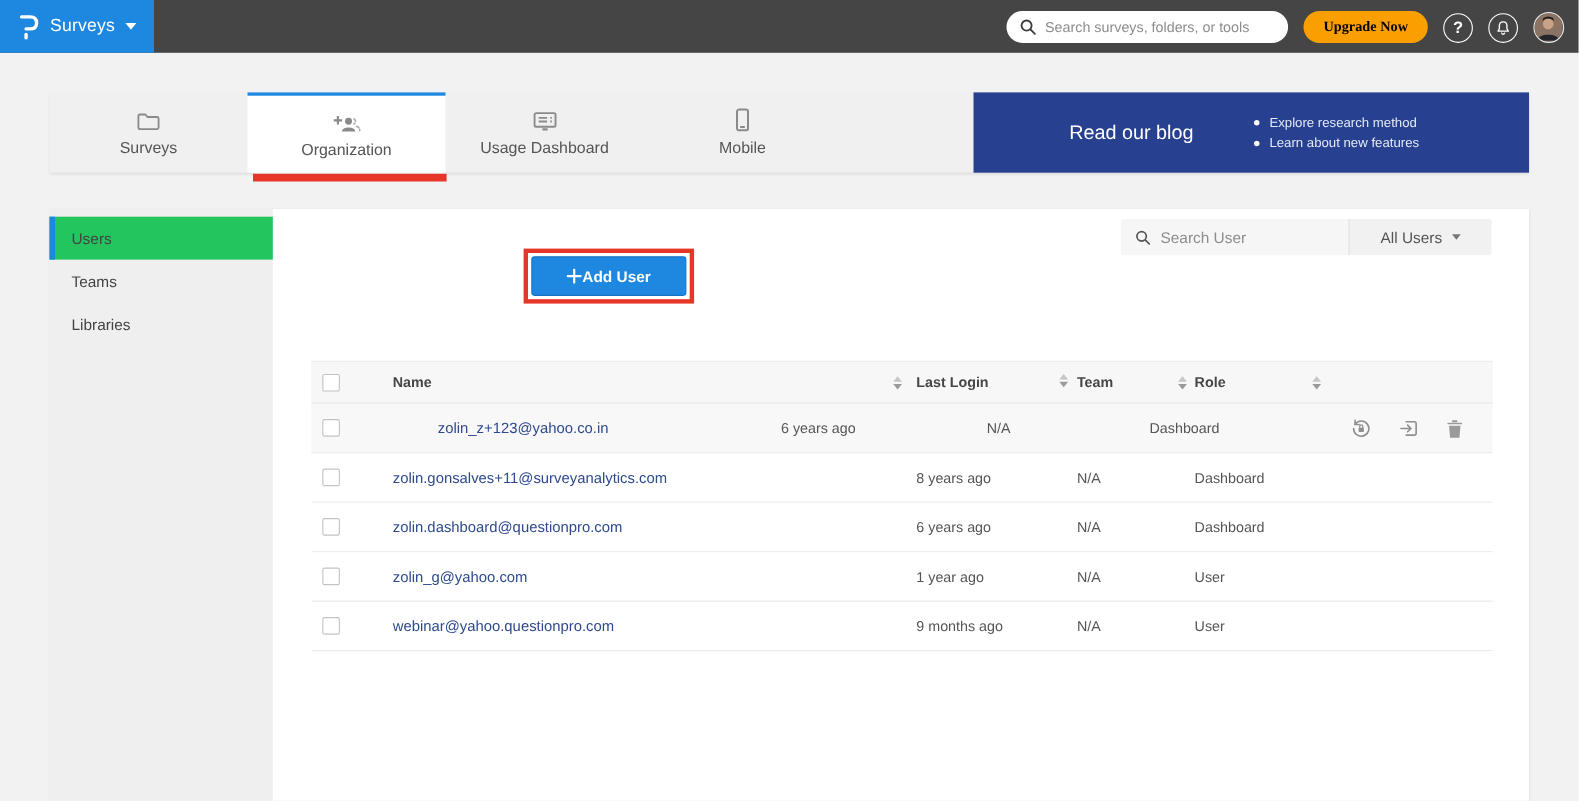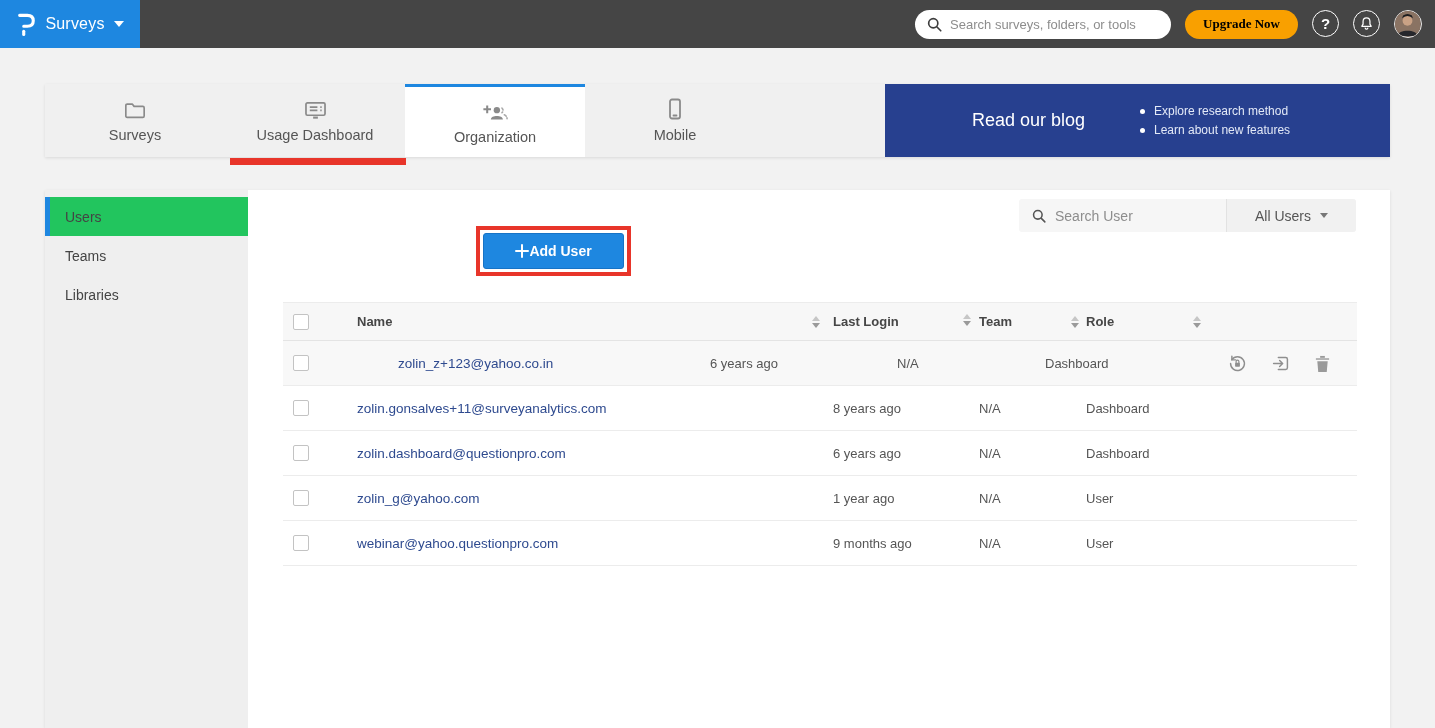--- a/index.html
+++ b/index.html
@@ -4,21 +4,21 @@
 <style>
   * { margin:0; padding:0; box-sizing:border-box; }
   html,body { width:1435px; height:728px; overflow:hidden; font-family:"Liberation Sans", sans-serif; background:#f2f2f2; }
 
   
   .topbar { position:absolute; top:0; left:0; width:1435px; height:48px; background:#454545; display:flex; align-items:center; }
   .logo-block { width:140px; height:48px; background:#1e87e0; display:flex; align-items:center; justify-content:center; gap:9px; cursor:pointer; }
   .logo-block svg { display:block; }
   .product-name { color:#fff; font-size:16px; font-weight:500; letter-spacing:.2px; }
   .caret-down { width:0; height:0; border-left:5px solid transparent; border-right:5px solid transparent; border-top:6px solid #fff; }
-  .topbar-right { margin-left:auto; display:flex; align-items:flex-start; gap:14px; padding-right:13px; }
+  .topbar-right { margin-left:auto; display:flex; align-items:flex-end; gap:14px; padding-right:13px; }
   .global-search { width:256px; height:29px; background:#fff; border:none; border-radius:15px; display:flex; align-items:center; padding:0 12px; gap:8px; }
   .global-search input { border:none; outline:none; background:transparent; font-size:13px; color:#444; width:100%; font-family:"Liberation Sans",sans-serif; }
   .global-search input::placeholder { color:#8d8d8d; }
   .upgrade-btn { height:29px; padding:0 18px; background:#f9a000; color:#000000; border:none; border-radius:15px; font-size:13px; font-weight:700; cursor:pointer; font-family:Liberation Serif, serif; }
   .round-icon { width:27px; height:27px; border:1.6px solid #fff; border-radius:50%; display:flex; align-items:center; justify-content:center; color:#fff; cursor:pointer; }
   .round-icon.help { font-size:15px; font-weight:700; }
   .avatar { width:28px; height:28px; border-radius:50%; overflow:hidden; border:1.5px solid #e9e9e9; cursor:pointer; background:#6b5d55; }
 
   
   .tabcard { position:absolute; left:45px; top:84px; width:1345px; height:73px; background:#f0f0f0; box-shadow:0 1px 3px rgba(0,0,0,.10); display:flex; }
@@ -48,21 +48,21 @@
   .annotation-box { position:absolute; left:228px; top:36px; border:4px solid #e8352a; padding:3px; background:#fff; }
   .add-user-btn { width:141px; height:36px; background:#1e87e0; border:1px solid #1673c6; border-radius:3px; color:#fff; font-size:14px; font-weight:700; display:flex; align-items:center; justify-content:center; cursor:pointer; font-family:"Liberation Sans",sans-serif; }
   .search-user-group { position:absolute; right:34px; top:9px; height:33px; display:flex; background:#f6f6f6; border-radius:3px; overflow:hidden; }
   .search-user { width:207px; display:flex; align-items:center; gap:9px; padding:0 13px; color:#7b7b7b; }
   .search-user input { border:none; outline:none; background:transparent; font-size:14px; color:#444; width:100%; font-family:"Liberation Sans",sans-serif; }
   .search-user input::placeholder { color:#8d8d8d; }
   .filter-dropdown { width:130px; border-left:1px solid #e2e2e2; background:#f1f1f1; display:flex; align-items:center; justify-content:center; gap:9px; font-size:14px; color:#555; cursor:pointer; }
   .filter-dropdown .dcaret { width:0; height:0; border-left:4.5px solid transparent; border-right:4.5px solid transparent; border-top:5.5px solid #777; }
 
   
-  .user-table { position:absolute; left:35px; top:112px; width:1074px; }
+  .user-table { position:absolute; left:35px; top:138px; width:1074px; }
   .trow { display:flex; align-items:center; height:45px; border-bottom:1px solid #ececec; }
   .thead { height:39px; background:#f7f7f7; border-top:1px solid #ececec; border-bottom:1px solid #e4e4e4; }
   .thead .hlabel { font-size:13px; font-weight:700; color:#464646; }
   .col-check { width:47px; display:flex; align-items:center; padding-left:10px; flex:none; }
   .col-name { flex:1; display:flex; align-items:center; padding-left:27px; padding-right:8px; min-width:0; }
   .col-name .sort { margin-left:auto; }
   .col-login { width:143px; flex:none; display:flex; align-items:flex-start; padding-left:5px; }
   .col-login .sort { margin-left:auto; }
   .col-team { width:108px; flex:none; display:flex; align-items:center; padding-left:8px; }
   .col-team .sort { margin-left:auto; }
@@ -128,40 +128,40 @@
 
 <div class="tabcard">
   <div class="tab">
     <span class="ticon">
       <svg width="22" height="19" viewBox="0 0 24 20" fill="none" stroke="#8a8a8a" stroke-width="1.8" stroke-linejoin="round">
         <path d="M2 4.5 Q2 3 3.5 3 H9 L11 5.5 H20.5 Q22 5.5 22 7 V16 Q22 17.5 20.5 17.5 H3.5 Q2 17.5 2 16 Z"></path>
       </svg>
     </span>
     <span class="tab-label">Surveys</span>
   </div>
-  <div class="tab">
-    <span class="ticon">
-      <svg width="23" height="20" viewBox="0 0 24 21" fill="none" stroke="#8a8a8a" stroke-width="1.8">
-        <rect x="2" y="3" width="20" height="13" rx="1.5"></rect>
-        <path d="M6 7.5 H14 M6 11 H14 M17 7.5 h1.5 M17 11 h1.5"></path>
-        <path d="M9.5 18.5 H14.5" stroke-width="2.2"></path>
-      </svg>
-    </span>
-    <span class="tab-label">Usage Dashboard</span>
-  </div>
   <div class="tab active">
     <span class="ticon">
       <svg width="26" height="19" viewBox="0 0 28 20" fill="#8a8a8a">
         <path d="M1.5 5.5 h3 v-3 h2.2 v3 h3 v2.2 h-3 v3 h-2.2 v-3 h-3 Z"></path>
         <circle cx="16" cy="7.5" r="3.4"></circle>
         <path d="M9.5 17.5 C9.5 12.5 22.5 12.5 22.5 17.5 Z"></path>
         <path d="M21.5 5.2 a3.2 3.2 0 0 1 0 5 M24 12.5 c2 .8 3 2.2 3 4.2" stroke="#a9a9a9" stroke-width="1.7" fill="none" stroke-linecap="round" stroke-dasharray="2.5 2"></path>
       </svg>
     </span>
     <span class="tab-label">Organization</span>
+  </div>
+  <div class="tab">
+    <span class="ticon">
+      <svg width="23" height="20" viewBox="0 0 24 21" fill="none" stroke="#8a8a8a" stroke-width="1.8">
+        <rect x="2" y="3" width="20" height="13" rx="1.5"></rect>
+        <path d="M6 7.5 H14 M6 11 H14 M17 7.5 h1.5 M17 11 h1.5"></path>
+        <path d="M9.5 18.5 H14.5" stroke-width="2.2"></path>
+      </svg>
+    </span>
+    <span class="tab-label">Usage Dashboard</span>
   </div>
   <div class="tab">
     <span class="ticon">
       <svg width="14" height="22" viewBox="0 0 14 22" fill="none" stroke="#8a8a8a" stroke-width="1.8">
         <rect x="2" y="1.5" width="10" height="19" rx="2"></rect>
         <path d="M5.5 17.5 H8.5" stroke-linecap="round"></path>
       </svg>
     </span>
     <span class="tab-label">Mobile</span>
   </div>

